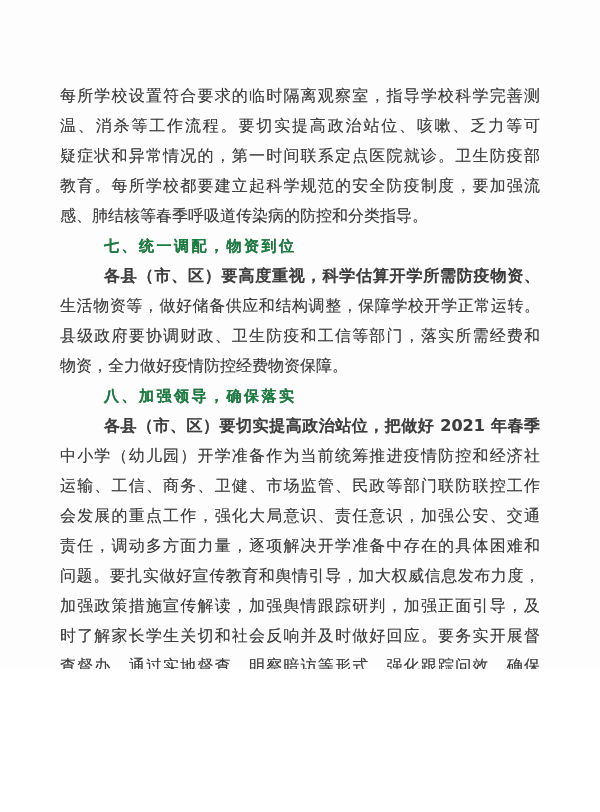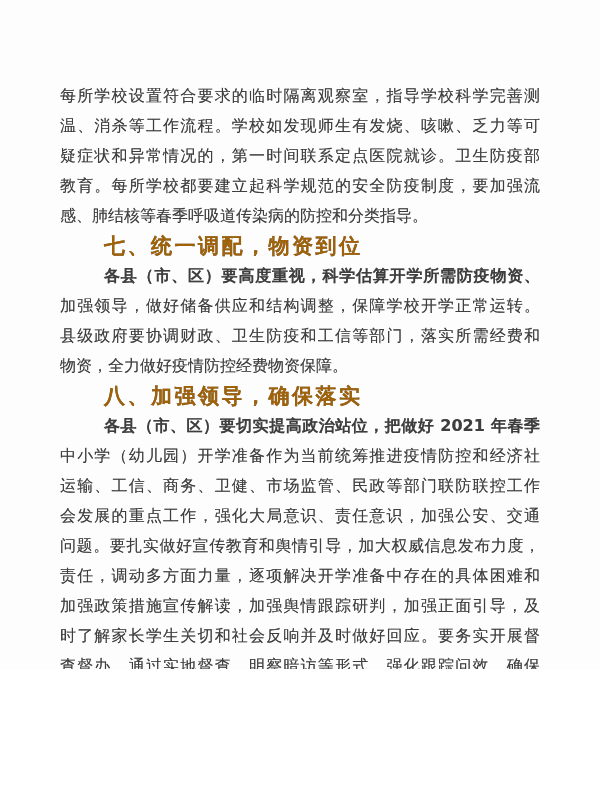--- a/index.html
+++ b/index.html
@@ -34,56 +34,56 @@
   }
   .ln.end {
     text-align-last: left;
   }
   .ln.indent {
     text-indent: 44px;
     font-weight: bold;
   }
   .ln.heading {
     font-weight: 700;
-    font-size: 21px;
+    font-size: 15px;
     letter-spacing: 2.5px;
-    color: #a16207;
+    color: #15803d;
     text-align-last: left;
     text-shadow: 0 0 0.5px rgba(40,40,40,0.7);
   }
   .page-number {
     position: absolute;
     top: 760px;
     right: 68px;
     font-size: 14.5px;
     letter-spacing: 2px;
     color: #6b6b6b;
   }
 </style>
 </head>
 <body>
 
 <div class="page">
   <div class="content">
     <div class="ln">每所学校设置符合要求的临时隔离观察室，指导学校科学完善测</div>
-    <div class="ln">温、消杀等工作流程。学校如发现师生有发烧、咳嗽、乏力等可</div>
+    <div class="ln">温、消杀等工作流程。要切实提高政治站位、咳嗽、乏力等可</div>
     <div class="ln">疑症状和异常情况的，第一时间联系定点医院就诊。卫生防疫部</div>
     <div class="ln">教育。每所学校都要建立起科学规范的安全防疫制度，要加强流</div>
     <div class="ln end">感、肺结核等春季呼吸道传染病的防控和分类指导。</div>
     <div class="ln heading indent">七、统一调配，物资到位</div>
     <div class="ln indent">各县（市、区）要高度重视，科学估算开学所需防疫物资、</div>
-    <div class="ln">加强领导，做好储备供应和结构调整，保障学校开学正常运转。</div>
+    <div class="ln">生活物资等，做好储备供应和结构调整，保障学校开学正常运转。</div>
     <div class="ln">县级政府要协调财政、卫生防疫和工信等部门，落实所需经费和</div>
     <div class="ln end">物资，全力做好疫情防控经费物资保障。</div>
     <div class="ln heading indent">八、加强领导，确保落实</div>
     <div class="ln indent">各县（市、区）要切实提高政治站位，把做好 2021 年春季</div>
     <div class="ln">中小学（幼儿园）开学准备作为当前统筹推进疫情防控和经济社</div>
     <div class="ln">运输、工信、商务、卫健、市场监管、民政等部门联防联控工作</div>
     <div class="ln">会发展的重点工作，强化大局意识、责任意识，加强公安、交通</div>
+    <div class="ln">责任，调动多方面力量，逐项解决开学准备中存在的具体困难和</div>
     <div class="ln">问题。要扎实做好宣传教育和舆情引导，加大权威信息发布力度，</div>
-    <div class="ln">责任，调动多方面力量，逐项解决开学准备中存在的具体困难和</div>
     <div class="ln">加强政策措施宣传解读，加强舆情跟踪研判，加强正面引导，及</div>
     <div class="ln">时了解家长学生关切和社会反响并及时做好回应。要务实开展督</div>
     <div class="ln">查督办，通过实地督查、明察暗访等形式，强化跟踪问效，确保</div>
     <div class="ln end">安全稳妥做好开学各项准备工作。</div>
   </div>
   <div class="page-number">- 7 -</div>
 </div>
 
 </body></html>

